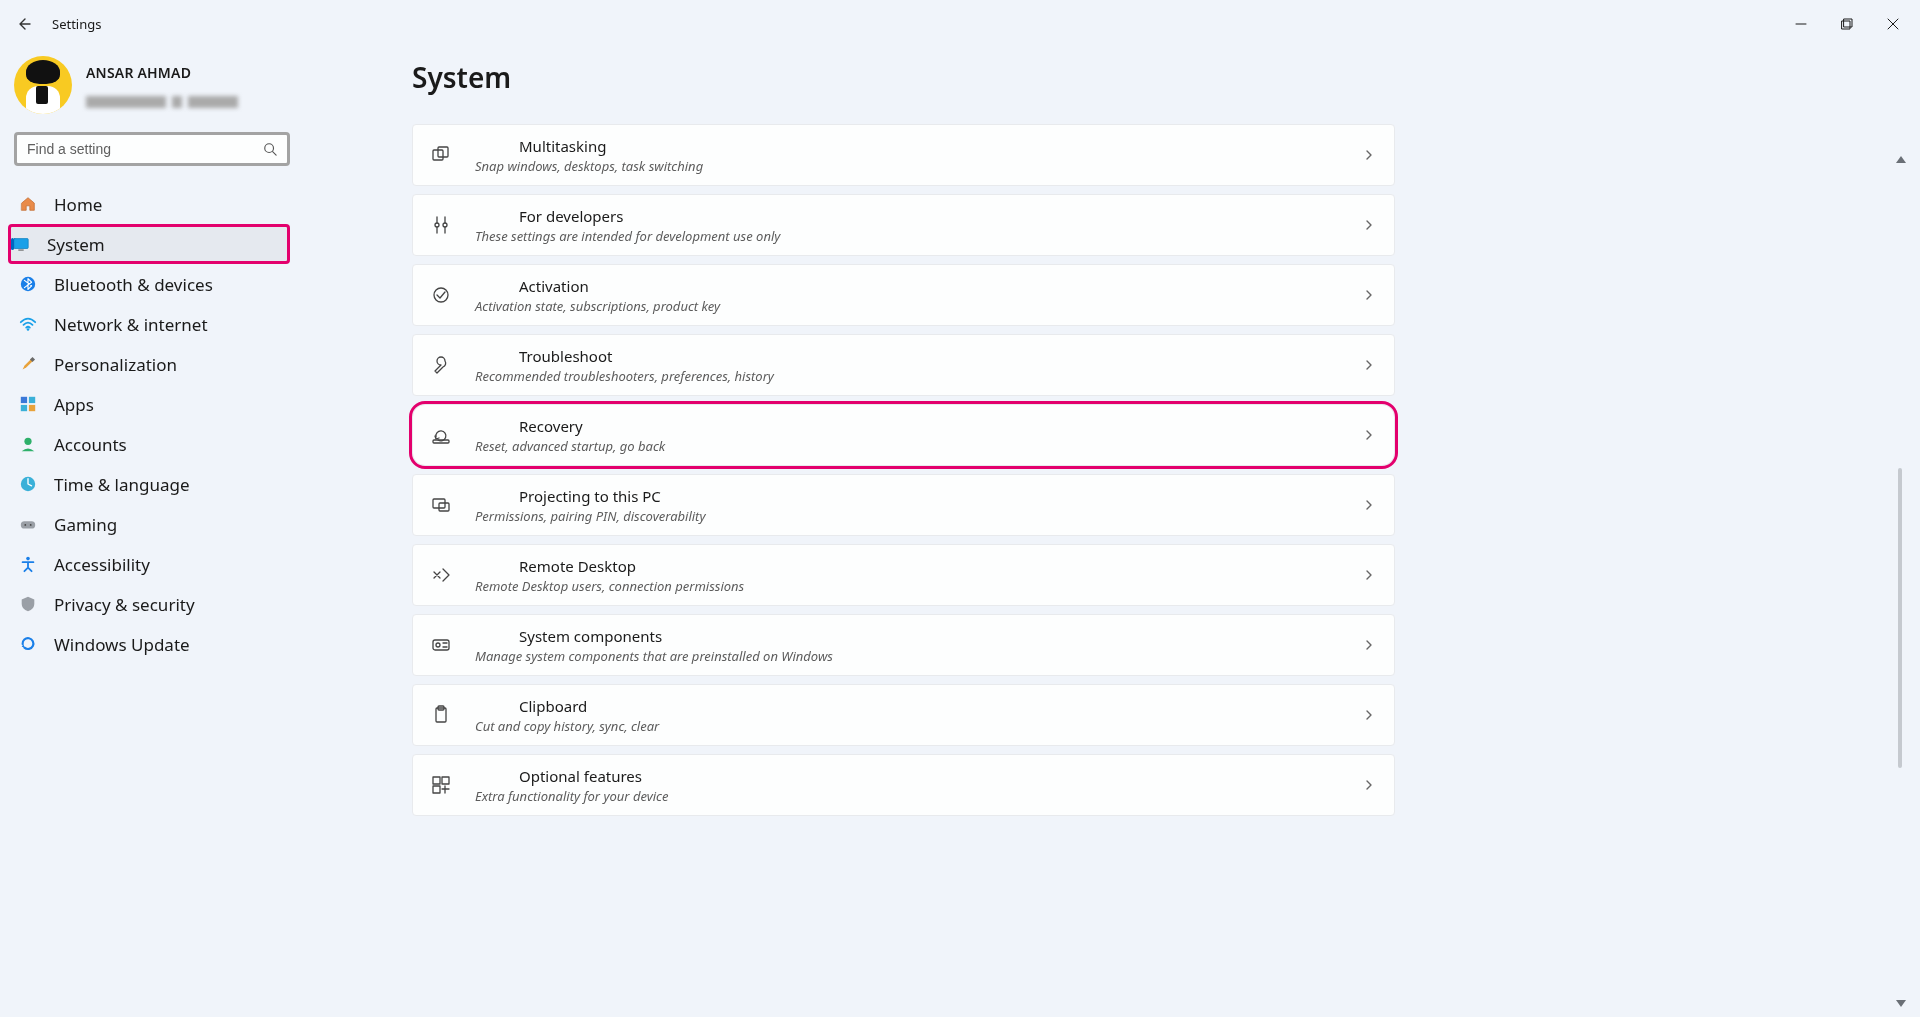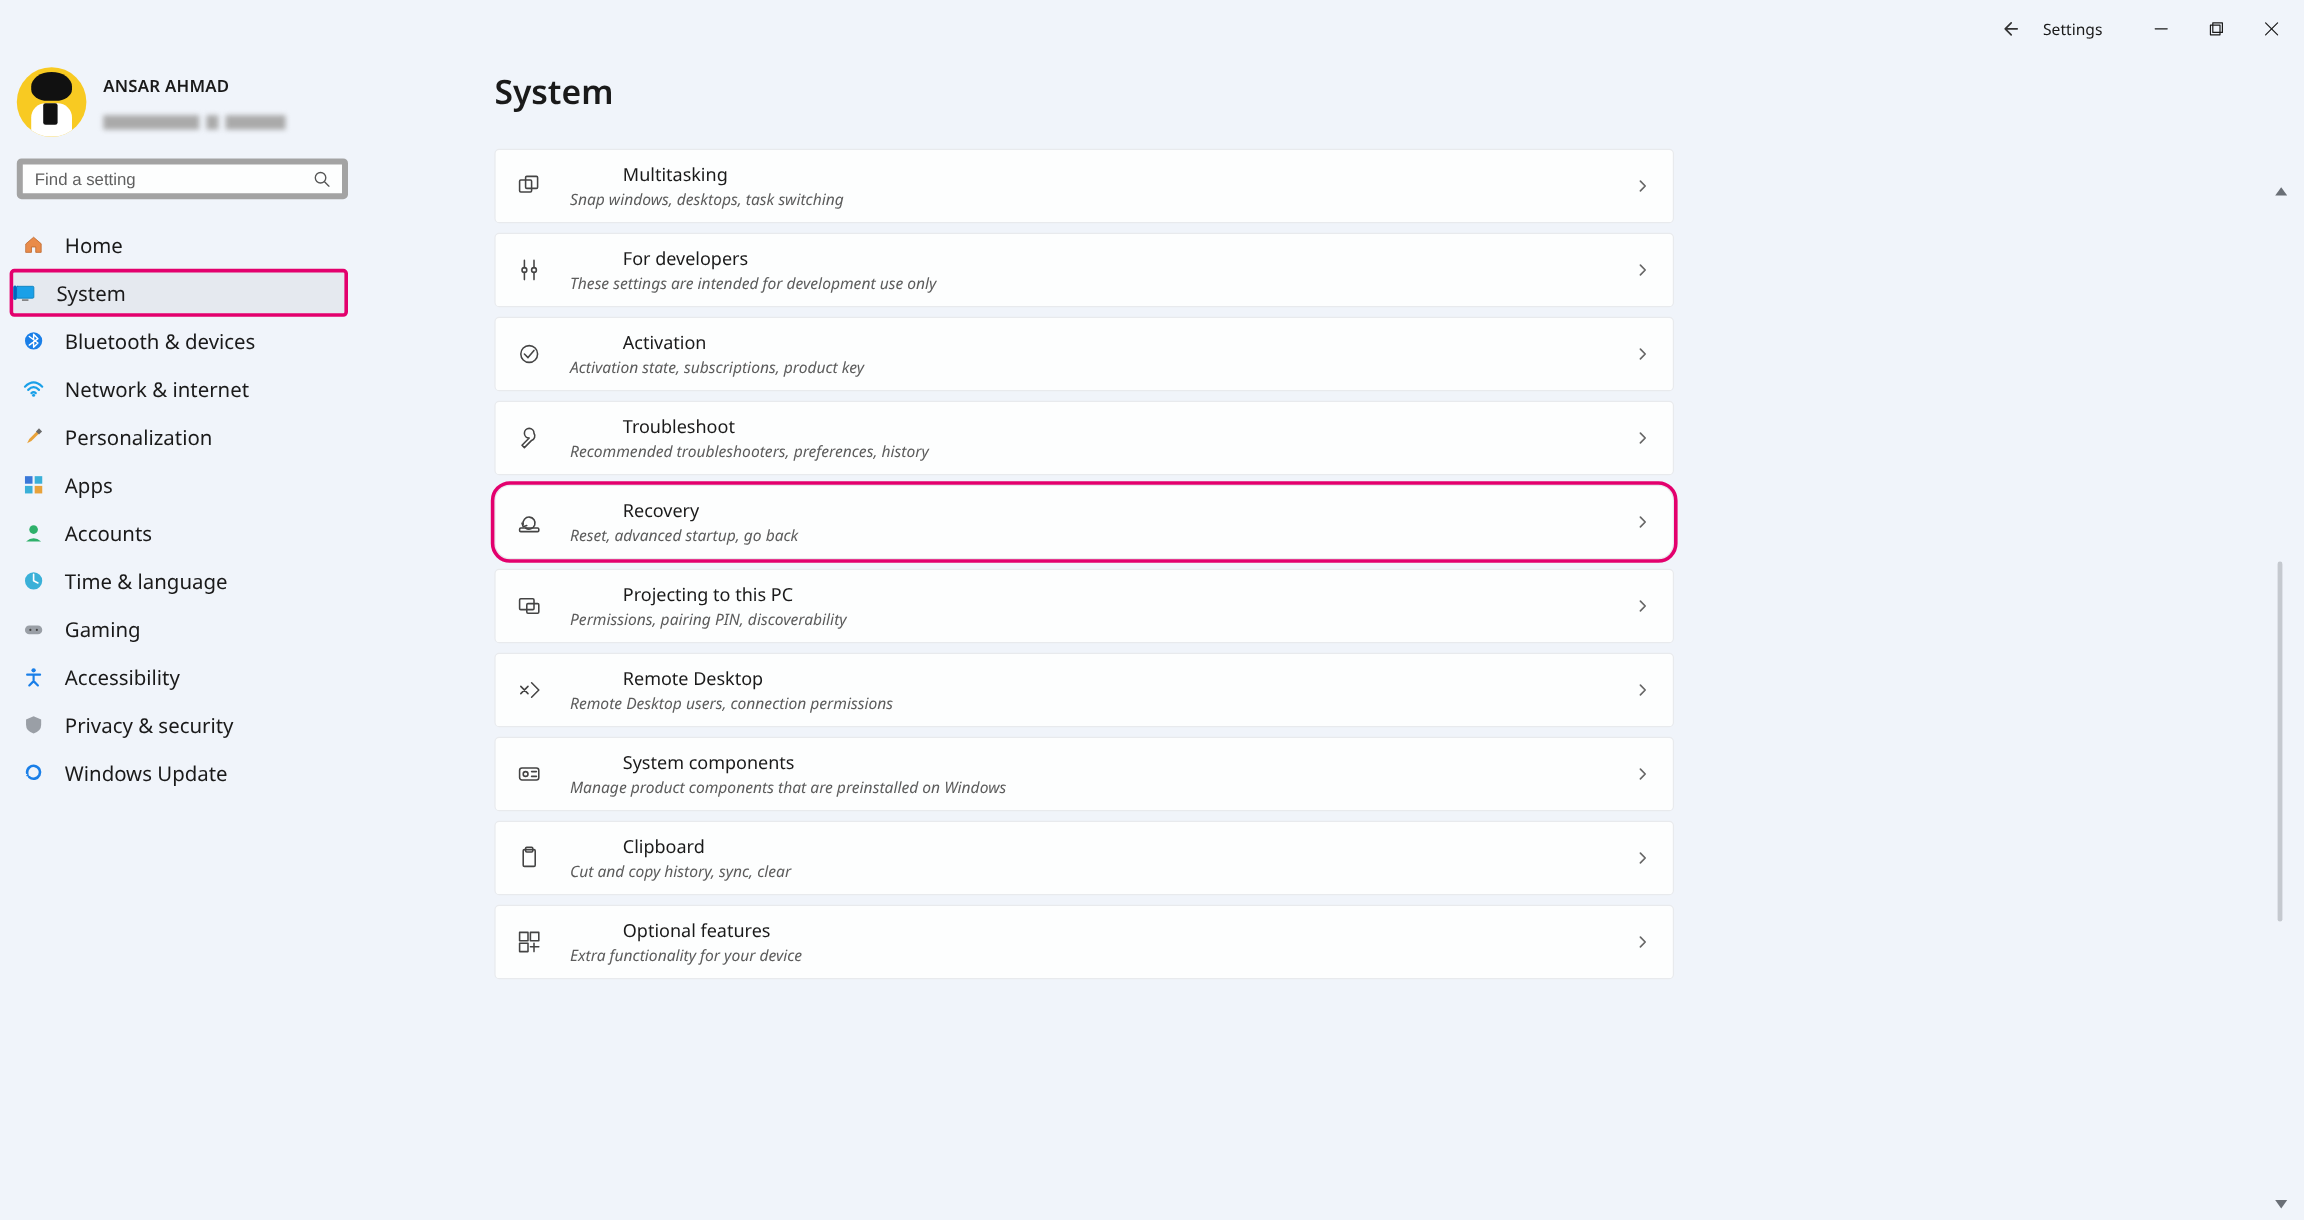--- a/index.html
+++ b/index.html
@@ -1,20 +1,20 @@
 <!DOCTYPE html>
 <html><head>
 <meta charset="utf-8">
 <style>
   * { box-sizing: border-box; margin: 0; padding: 0; }
   html, body { height: 100%; font-family: "Segoe UI", -apple-system, system-ui, sans-serif; background:#f0f4fa; overflow:hidden; }
   body { width: 1920px; height: 1017px; position: relative; }
 
   
-  .titlebar { height: 48px; display:flex; align-items:center; justify-content:flex-end; padding:0 4px 0 14px;gap:26px; }
+  .titlebar { height: 48px; display:flex; align-items:center; justify-content:space-between; padding:0 4px 0 14px;gap:26px; }
   .titlebar-left { display:flex; align-items:center; gap:20px; color:#1a1a1a; }
   .titlebar-left .back { width:18px; height:18px; display:flex; align-items:center; justify-content:center; }
   .titlebar-title { font-size:13px; }
   .window-controls { display:flex; }
   .wc-btn { width:46px; height:32px; display:flex; align-items:center; justify-content:center; }
   .wc-btn svg { stroke:#1a1a1a; stroke-width:1; fill:none; }
 
   .app { display:flex; height: calc(100% - 48px); }
 
   
@@ -23,21 +23,21 @@
   .avatar { width:58px; height:58px; border-radius:50%; background:#f8ca22; position:relative; overflow:hidden; flex:none; }
   .avatar .hair { position:absolute; top:4px; left:12px; width:34px; height:24px; background:#111; border-radius:50% 50% 40% 40%; }
   .avatar .body { position:absolute; bottom:0; left:12px; width:34px; height:28px; background:#fff; border-radius:12px 12px 0 0; }
   .avatar .phone { position:absolute; bottom:10px; left:22px; width:12px; height:18px; background:#111; border-radius:2px; }
   .profile-info { display:flex; flex-direction:column; gap:14px; }
   .profile-name { font-size:14px; font-weight:600; color:#1a1a1a; letter-spacing:0.2px; }
   .profile-sub { display:flex; gap:6px; }
   .blur-block { height:12px; background:#aaa; filter:blur(2px); }
 
   .search-wrap { padding: 4px 14px 18px 14px; }
-  .search { width: 276px; height:34px; border:5px solid #a3a3a3; border-radius:4px; background:#fdfefe; display:flex; align-items:center; padding:12px 10px; gap:10px; }
+  .search { width: 276px; height:34px; border:3px solid #a3a3a3; border-radius:4px; background:#fdfefe; display:flex; align-items:center; padding:12px 10px; gap:10px; }
   .search input { flex:1; border:none; outline:none; background:transparent; font-size:14px; color:#333; }
   .search input::placeholder { color:#5f5f5f; }
 
   .nav { list-style:none; padding:0 10px 0 8px; }
   .nav-item { height:40px; display:flex; align-items:center; gap:16px; padding:0 10px; border-radius:4px; position:relative; margin:0 0 0 0; }
   .nav-item .nicon { width:20px; height:20px; display:flex; align-items:center; justify-content:center; flex:none; }
   .nav-item .nlabel { font-size:17px; color:#1a1a1a; }
   .nav-item.selected { background:#e5e9ef; }
   .nav-item.selected::before { content:""; position:absolute; left:0; top:11px; bottom:11px; width:3px; background:#0067c0; border-radius:2px; }
   .nav-highlight { border:3px solid #e3006d; border-radius:4px; margin:0 0 0 0; padding-left:0; }
@@ -375,21 +375,21 @@
         <span class="cicon">
             <svg width="20" height="20" viewBox="0 0 20 20" stroke="#444" stroke-width="1.3" fill="none">
               <rect x="2" y="5" width="16" height="10" rx="2"></rect>
               <circle cx="7" cy="10" r="2"></circle>
               <line x1="12" y1="8" x2="16" y2="8"></line>
               <line x1="12" y1="12" x2="16" y2="12"></line>
             </svg>
           </span>
         <div class="ctext">
           <div class="ctitle">System components</div>
-          <div class="cdesc">Manage product components that are preinstalled on Windows</div>
+          <div class="cdesc">Manage system components that are preinstalled on Windows</div>
         </div>
         <span class="chevron">
             <svg width="10" height="10" viewBox="0 0 10 10">
               <path d="M3 1 L7 5 L3 9" stroke="#666" stroke-width="1.4" fill="none"></path>
             </svg>
           </span>
       </div>
 
       <div class="card">
         <span class="cicon">

